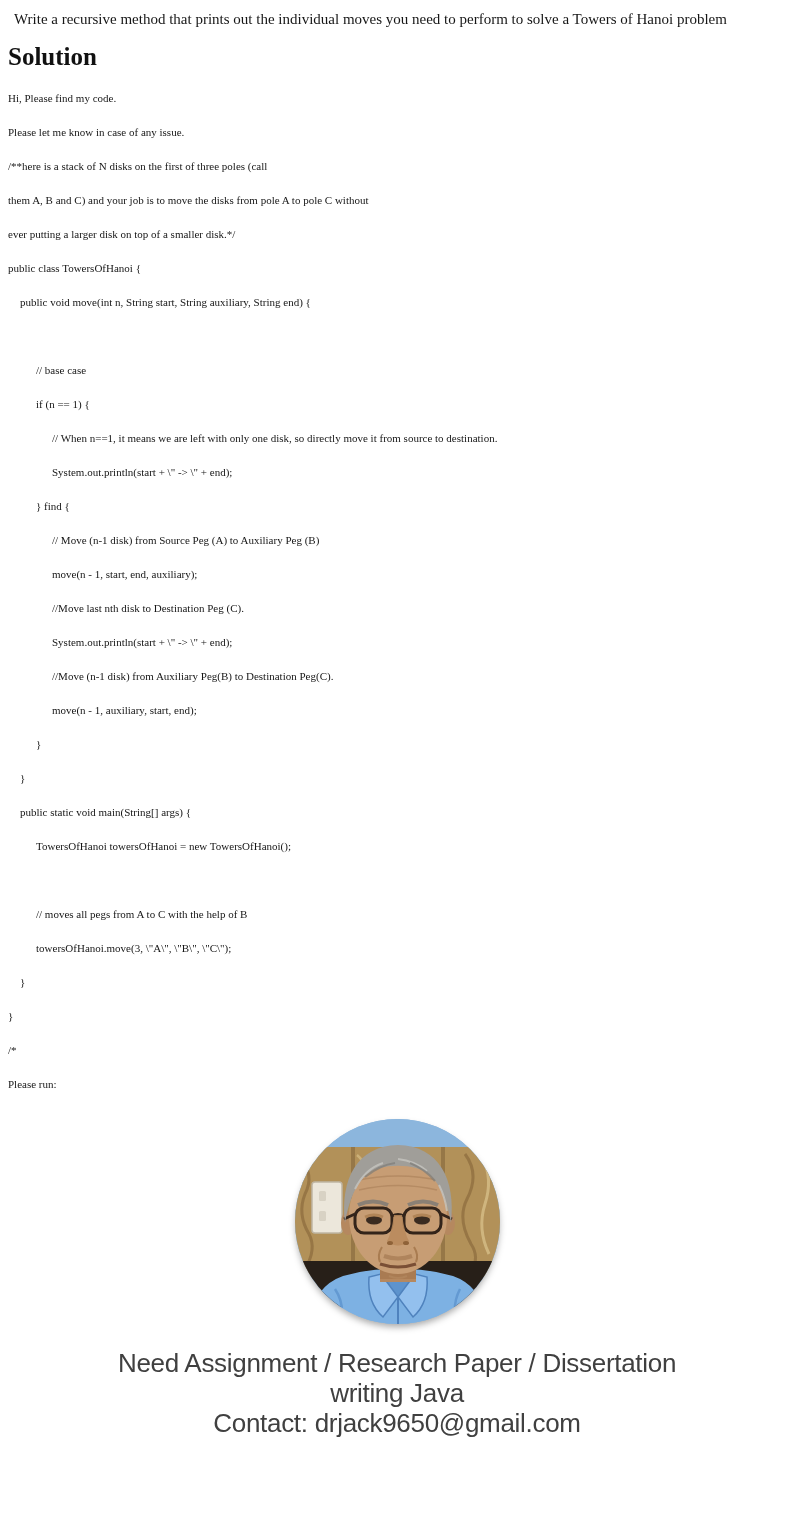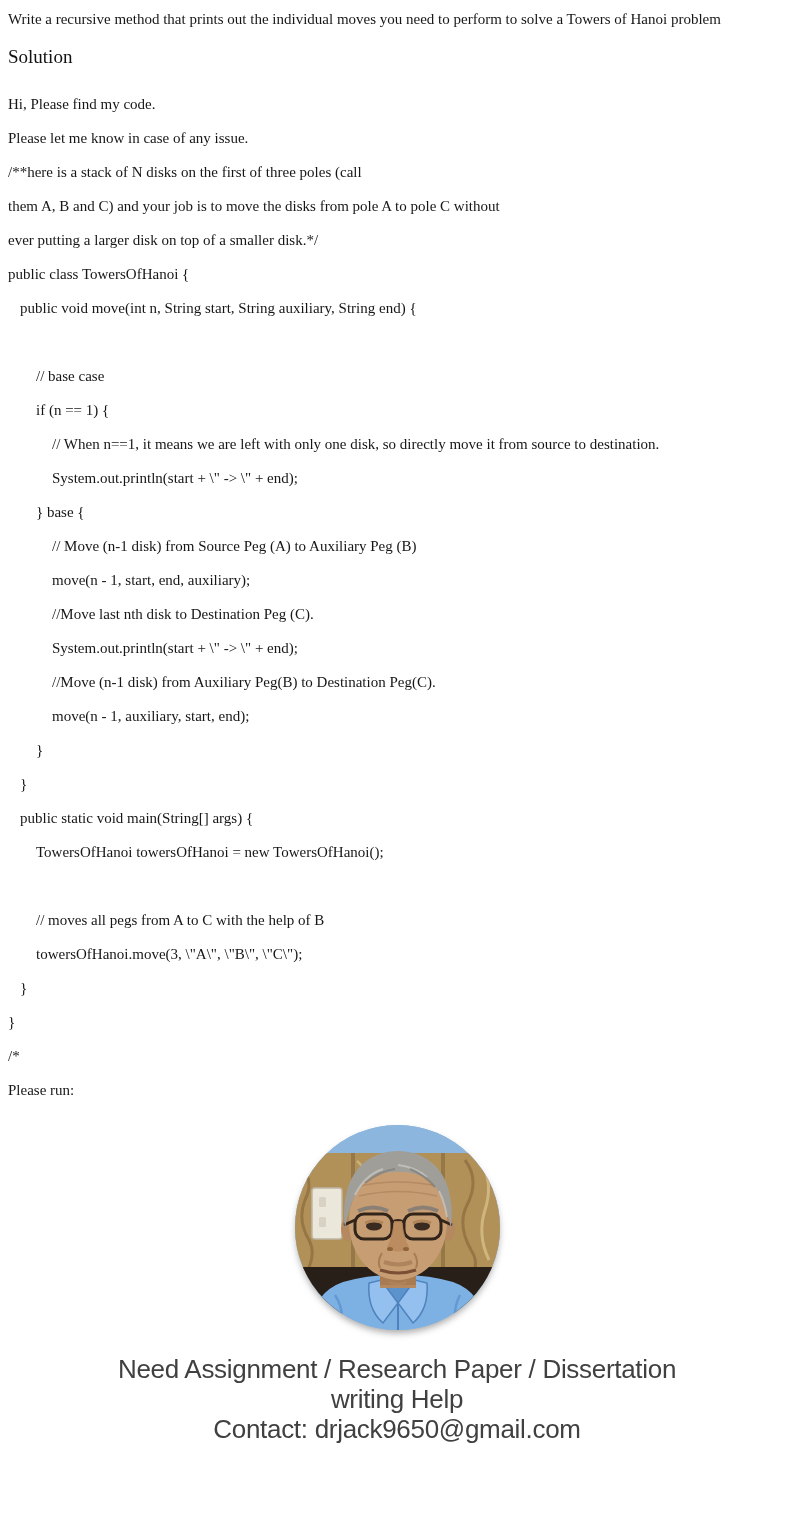--- a/index.html
+++ b/index.html
@@ -1,27 +1,27 @@
 <!DOCTYPE html>
 <html><head>
 <meta charset="utf-8">
 <style>
   html,body{margin:0;padding:0;}
   body{
     width:794px;height:1523px;background:#ffffff;overflow:hidden;
     font-family:"Liberation Serif", serif;color:#161616;
   }
   .page{padding:8px 8px 0 8px;}
-  .question{font-size:15px;line-height:18px;margin-top:2px;}
+  .question{font-size:15px;line-height:18px;margin-top:2px;margin-left:6px;}
   .q-line{white-space:nowrap;}
   .solution-heading{
-    font-family:"Liberation Serif", serif;font-size:19px;font-weight:normal;
+    font-family:"Liberation Serif", serif;font-size:25px;font-weight:bold;
     margin:19px 0 0 0;line-height:20px;color:#111111;
   }
-  .code-block{margin-top:20px;font-size:15px;line-height:34px;}
+  .code-block{margin-top:14px;font-size:11px;line-height:34px;}
   .code-line{white-space:nowrap;}
   .indent-0{padding-left:0;}
   .indent-1{padding-left:12px;}
   .indent-2{padding-left:28px;}
   .indent-3{padding-left:44px;}
   .photo-wrap{margin-top:18px;display:flex;justify-content:center;}
   .photo{
     width:205px;height:205px;border-radius:50%;overflow:hidden;
     box-shadow:0 4px 7px -1px rgba(0,0,0,0.35);
     background:#8cb6dd;
@@ -51,21 +51,21 @@
       <div class="code-line indent-0">/**here is a stack of N disks on the first of three poles (call</div>
       <div class="code-line indent-0">them A, B and C) and your job is to move the disks from pole A to pole C without</div>
       <div class="code-line indent-0">ever putting a larger disk on top of a smaller disk.*/</div>
       <div class="code-line indent-0">public class TowersOfHanoi {</div>
       <div class="code-line indent-1">public void move(int n, String start, String auxiliary, String end) {</div>
       <div class="code-line indent-0">&nbsp;</div>
       <div class="code-line indent-2">// base case</div>
       <div class="code-line indent-2">if (n == 1) {</div>
       <div class="code-line indent-3">// When n==1, it means we are left with only one disk, so directly move it from source to destination.</div>
       <div class="code-line indent-3">System.out.println(start + \" -&gt; \" + end);</div>
-      <div class="code-line indent-2">} base {</div>
+      <div class="code-line indent-2">} find {</div>
       <div class="code-line indent-3">// Move (n-1 disk) from Source Peg (A) to Auxiliary Peg (B)</div>
       <div class="code-line indent-3">move(n - 1, start, end, auxiliary);</div>
       <div class="code-line indent-3">//Move last nth disk to Destination Peg (C).</div>
       <div class="code-line indent-3">System.out.println(start + \" -&gt; \" + end);</div>
       <div class="code-line indent-3">//Move (n-1 disk) from Auxiliary Peg(B) to Destination Peg(C).</div>
       <div class="code-line indent-3">move(n - 1, auxiliary, start, end);</div>
       <div class="code-line indent-2">}</div>
       <div class="code-line indent-1">}</div>
       <div class="code-line indent-1">public static void main(String[] args) {</div>
       <div class="code-line indent-2">TowersOfHanoi towersOfHanoi = new TowersOfHanoi();</div>
@@ -154,17 +154,17 @@
 
         <path d="M50,104 C45,60 62,27 103,26 C144,27 161,60 156,104 C150,70 138,53 121,49 C110,46 96,46 85,49 C68,53 56,70 50,104 Z" fill="#a09e99"></path>
         <path d="M60,70 Q70,50 88,44 M103,40 Q120,42 132,52 M144,66 Q150,78 152,92" stroke="#c6c4bf" stroke-width="2" fill="none" opacity="0.8"></path>
         <path d="M70,58 Q85,46 100,44 M115,44 Q130,50 140,62" stroke="#7e7c77" stroke-width="2" fill="none" opacity="0.7"></path>
       </svg>
     </div>
   </div>
 
   <div class="footer">
     <div>Need Assignment / Research Paper / Dissertation</div>
-    <div>writing Help</div>
+    <div>writing Java</div>
     <div>Contact: drjack9650@gmail.com</div>
   </div>
 
 </div>
 
 </body></html>

